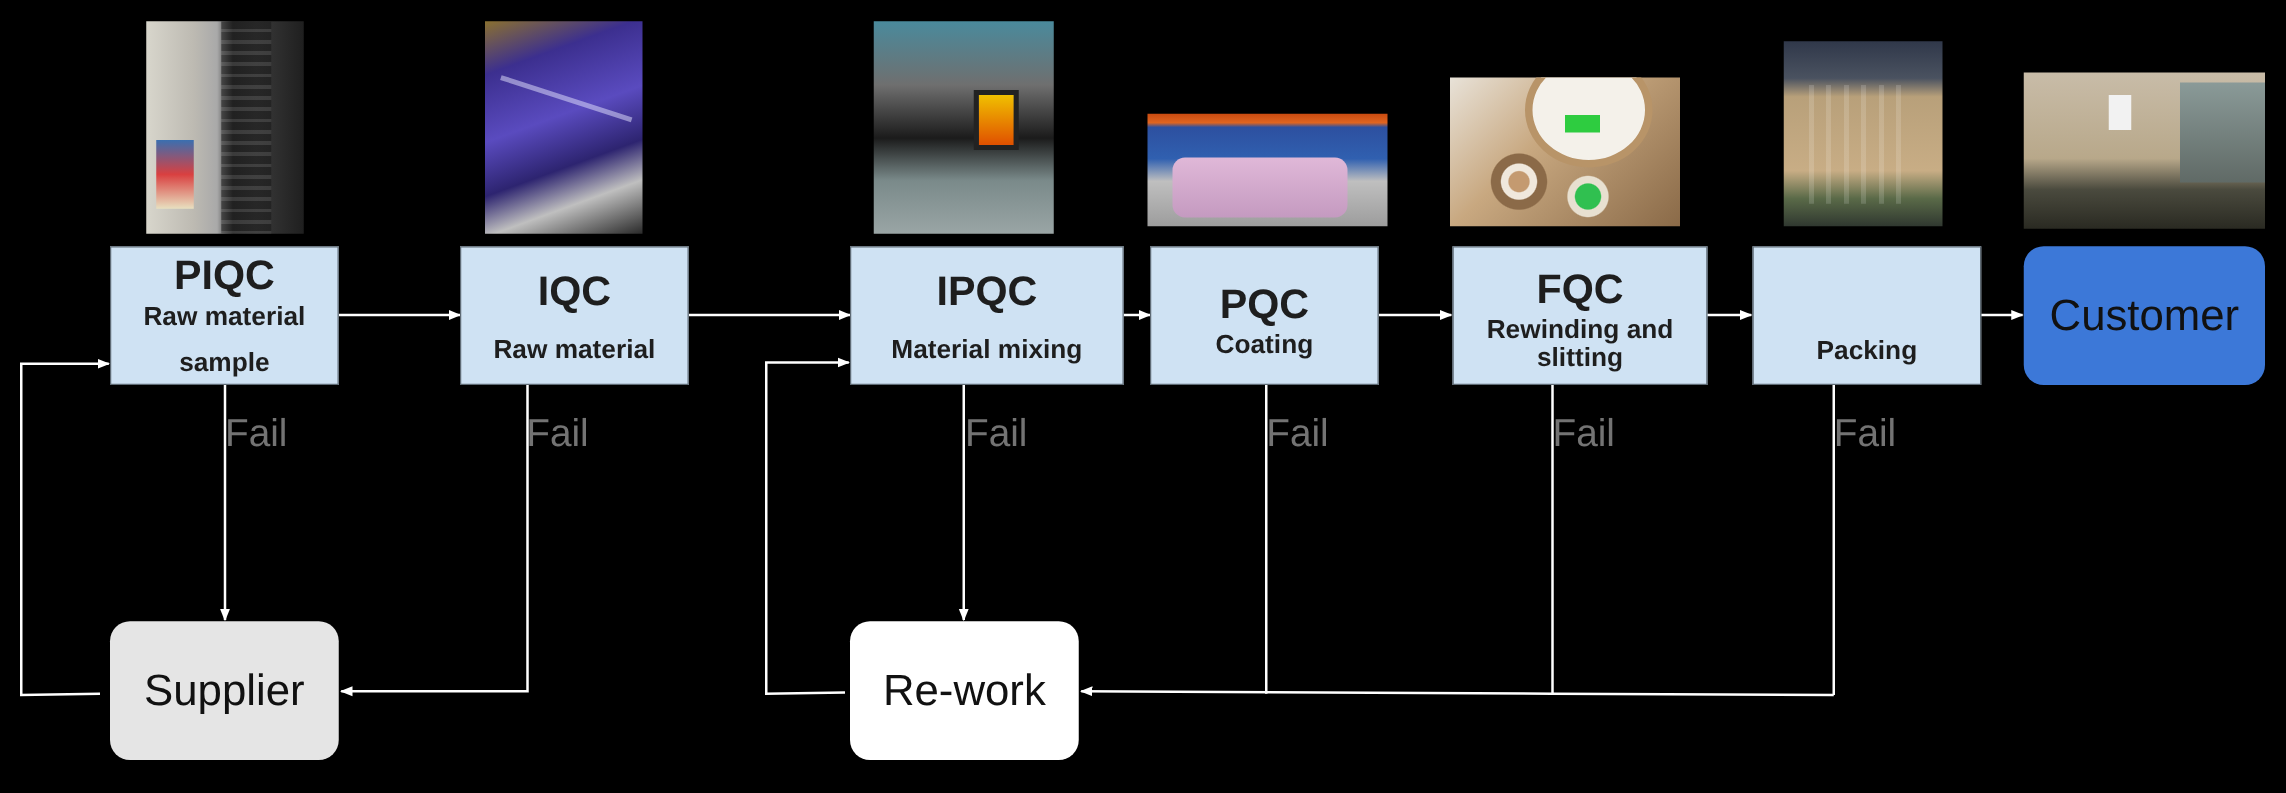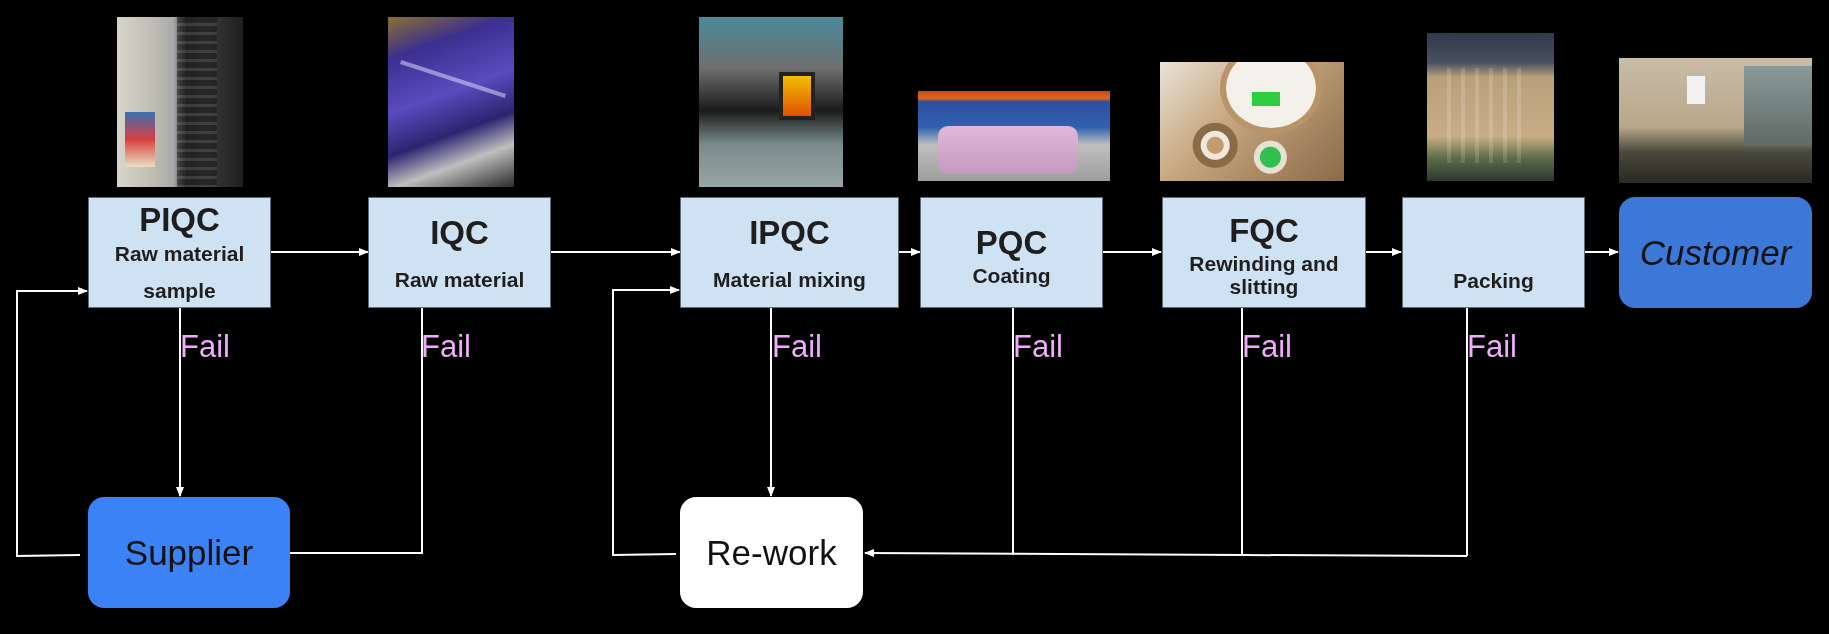--- a/index.html
+++ b/index.html
@@ -3,21 +3,21 @@
 <meta charset="utf-8">
 <style>
   html, body { margin:0; padding:0; background:#000; }
   body { width:1829px; height:634px; position:relative; overflow:hidden; font-family:"Liberation Sans", sans-serif; }
   .abs { position:absolute; }
   .photo { position:absolute; overflow:hidden; }
   .stage { position:absolute; top:197px; height:111px; background:#cfe2f3; border:1px solid #5f6b75; box-sizing:border-box; color:#1e1e1e; }
   .stage .title { position:absolute; left:0; right:0; text-align:center; font-weight:bold; font-size:33px; line-height:36px; }
   .stage .sub { position:absolute; left:0; right:0; text-align:center; font-weight:bold; font-size:21px; line-height:22px; }
   .rbox { position:absolute; border-radius:16px; display:flex; align-items:center; justify-content:center; color:#111; font-size:35px; box-sizing:border-box; }
-  .fail { position:absolute; color:#f0abfc; font-size:31px; line-height:34px; top:330px; }
+  .fail { position:absolute; color:#737373; font-size:31px; line-height:34px; top:330px; }
   svg.lines { position:absolute; left:0; top:0; }
 </style>
 </head>
 <body>
 
 <div class="photo" style="left:117px;top:17px;width:126px;height:170px;background:linear-gradient(90deg,#d8d6cc 0%,#bdbab2 30%,#a9a9a9 45%,#2b2b2b 55%,#3a3a3a 70%,#1f1f1f 100%);">
   <div class="abs" style="left:8px;top:95px;width:30px;height:55px;background:linear-gradient(180deg,#3a6fb0,#d94040,#e8e0c0);"></div>
   <div class="abs" style="left:60px;top:0;width:40px;height:170px;background:repeating-linear-gradient(180deg,#1a1a1a 0 6px,#454545 6px 9px);opacity:.6;"></div>
 </div>
 <div class="photo" style="left:388px;top:17px;width:126px;height:170px;background:linear-gradient(160deg,#8a7030 0%,#3c2f8f 20%,#5a4bbf 45%,#2d2470 65%,#bfbfbf 80%,#2a2a2a 100%);">
@@ -92,22 +92,22 @@
 </div>
 <div class="stage" style="left:1162px;width:204px;">
   <div class="title" style="top:15px;">FQC</div>
   <div class="sub" style="top:55px;">Rewinding and</div>
   <div class="sub" style="top:78px;">slitting</div>
 </div>
 <div class="stage" style="left:1402px;width:183px;">
   <div class="sub" style="top:72px;">Packing</div>
 </div>
 
-<div class="rbox" style="left:1619px;top:197px;width:193px;height:111px;background:#3c78d8;font-style:italic;">Customer</div>
-<div class="rbox" style="left:88px;top:497px;width:202px;height:111px;background:#3b82f6;">Supplier</div>
+<div class="rbox" style="left:1619px;top:197px;width:193px;height:111px;background:#3c78d8;">Customer</div>
+<div class="rbox" style="left:88px;top:497px;width:183px;height:111px;background:#e5e5e5;">Supplier</div>
 <div class="rbox" style="left:680px;top:497px;width:183px;height:111px;background:#ffffff;">Re-work</div>
 
 <div class="fail" style="left:180px;">Fail</div>
 <div class="fail" style="left:421px;">Fail</div>
 <div class="fail" style="left:772px;">Fail</div>
 <div class="fail" style="left:1013px;">Fail</div>
 <div class="fail" style="left:1242px;">Fail</div>
 <div class="fail" style="left:1467px;">Fail</div>
 
 </body></html>

